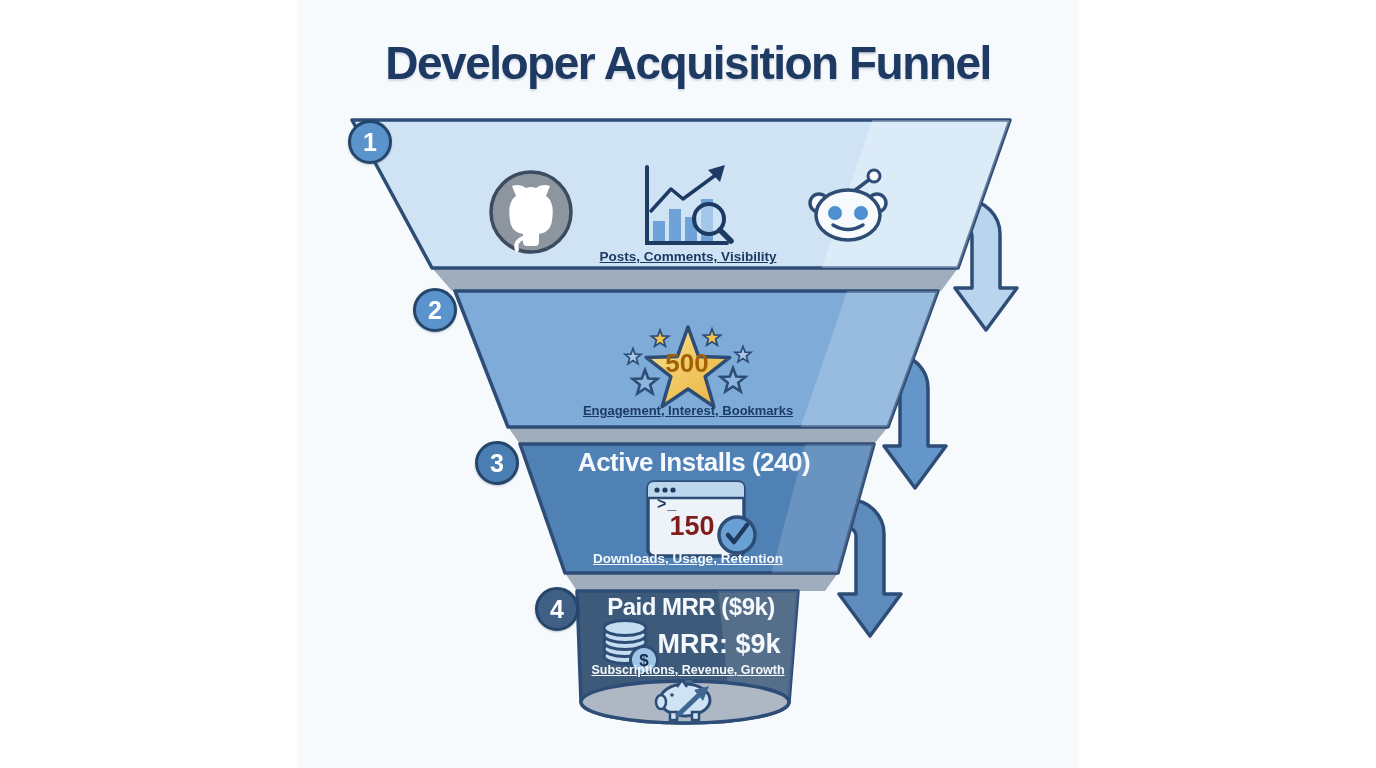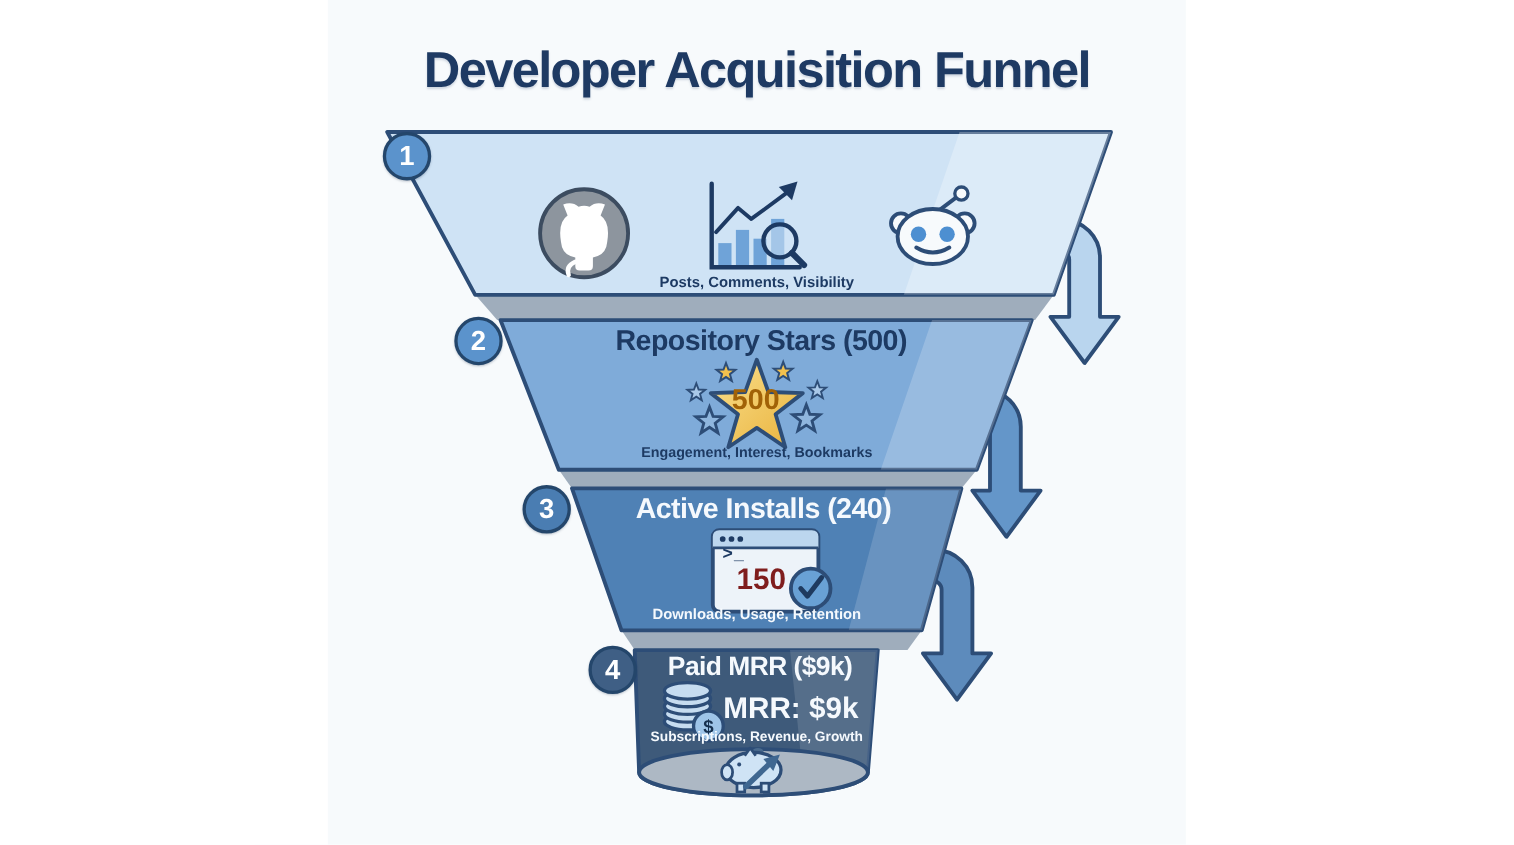--- a/index.html
+++ b/index.html
@@ -17,21 +17,21 @@
     position:absolute;transform:translateX(-50%);
     white-space:nowrap;font-weight:bold;line-height:1.1;text-align:center;
   }
   .navy{color:#1d3a63;}
   .white{color:#f5f9fd;}
   #title{
     top:38px;left:390px;font-size:46px;letter-spacing:-1.5px;color:#1e3a63;
     text-shadow:0 2px 2px rgba(30,58,99,0.18);
   }
   .stage-heading{font-size:26px;letter-spacing:-0.5px;}
-  .stage-caption{font-size:13px;}
+  .stage-caption{font-size:13px;text-decoration:underline;}
   #s1-heading{top:133px;left:390px;font-size:25px;}
   #s1-caption{top:250px;left:390px;font-size:13.5px;}
   #s2-heading{top:295px;left:394px;}
   #star-value{top:349px;left:389px;font-size:26px;color:#a16207;}
   #s2-caption{top:404px;left:390px;}
   #s3-heading{top:448px;left:396px;}
   #term-prompt{top:495px;left:369px;font-size:16px;color:#1d3a63;letter-spacing:1px;}
   #term-value{top:512px;left:394px;font-size:27px;color:#7f1d1d;}
   #s3-caption{top:552px;left:390px;font-size:13.5px;}
   #s4-heading{top:594px;left:393px;font-size:24px;}
@@ -172,21 +172,20 @@
 
   <div id="title" class="txt">Developer Acquisition Funnel</div>
 
   <div id="badge-1" class="badge">1</div>
   <div id="badge-2" class="badge">2</div>
   <div id="badge-3" class="badge">3</div>
   <div id="badge-4" class="badge">4</div>
 
   <div id="s1-caption" class="txt navy stage-caption">Posts, Comments, Visibility</div>
 
-  <div id="s2-heading" class="txt navy stage-heading">Repository Stars (500)</div>
   <div id="star-value" class="txt">500</div>
   <div id="s2-caption" class="txt navy stage-caption">Engagement, Interest, Bookmarks</div>
 
   <div id="s3-heading" class="txt white stage-heading">Active Installs (240)</div>
   <div id="term-prompt" class="txt">&gt;_</div>
   <div id="term-value" class="txt">150</div>
   <div id="s3-caption" class="txt white stage-caption">Downloads, Usage, Retention</div>
 
   <div id="s4-heading" class="txt white stage-heading">Paid MRR ($9k)</div>
   <div id="mrr-value" class="txt white">MRR: $9k</div>

